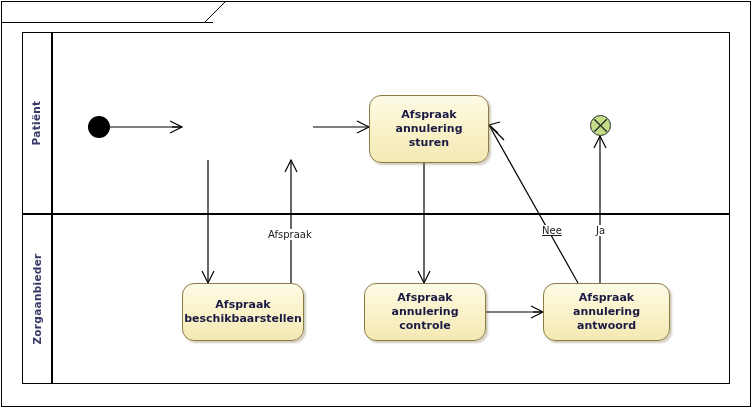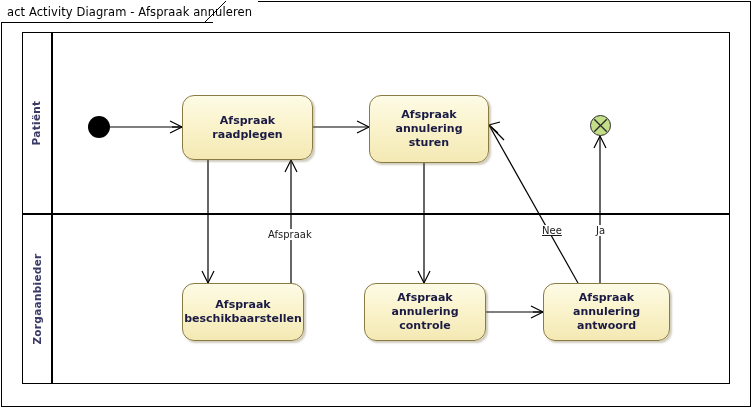--- a/index.html
+++ b/index.html
@@ -181,23 +181,20 @@
     white-space: nowrap;
   }
 </style>
 </head>
 <body>
 
 <div id="canvas">
 
   <div class="frame-outline"></div>
 
-  <div class="frame-tab">
-    <span class="frame-tab-label">act Activity Diagram - Afspraak annuleren</span>
-  </div>
   <div class="frame-tab-border"></div>
   <svg class="frame-tab-slash">
     <line x1="0" y1="21" x2="21" y2="0" stroke="#000000" stroke-width="1"></line>
   </svg>
 
   <div class="lane-box"></div>
   <div class="lane-divider"></div>
   <div class="lane-header-divider"></div>
 
   <div class="lane-title" id="lane-title-0">
@@ -252,23 +249,20 @@
       <polyline class="edge-arrow" points="594,148 600,136 606,148"></polyline>
     </g>
   </svg>
 
   <div class="edge-label" style="left:266px; top:229px;">Afspraak</div>
   <div class="edge-label" style="left:540px; top:225px;text-decoration:underline;">Nee</div>
   <div class="edge-label" style="left:594px; top:225px;">Ja</div>
 
   <div class="initial-node" style="left:88px; top:116px;"></div>
 
-  <div class="node" style="left:182px; top:95px; width:131px; height:65px;">
-    <span class="node-label">Afspraak raadplegen</span>
-  </div>
 
   <div class="node" style="left:369px; top:95px; width:120px; height:68px;">
     <span class="node-label">Afspraak annulering
 sturen</span>
   </div>
 
   <div class="final-node" style="left:590px; top:115px;">
     <svg width="19" height="19" viewBox="0 0 19 19">
       <line x1="3.2" y1="3.2" x2="15.8" y2="15.8" stroke="#2b2b2b" stroke-width="1.3"></line>
       <line x1="15.8" y1="3.2" x2="3.2" y2="15.8" stroke="#2b2b2b" stroke-width="1.3"></line>

